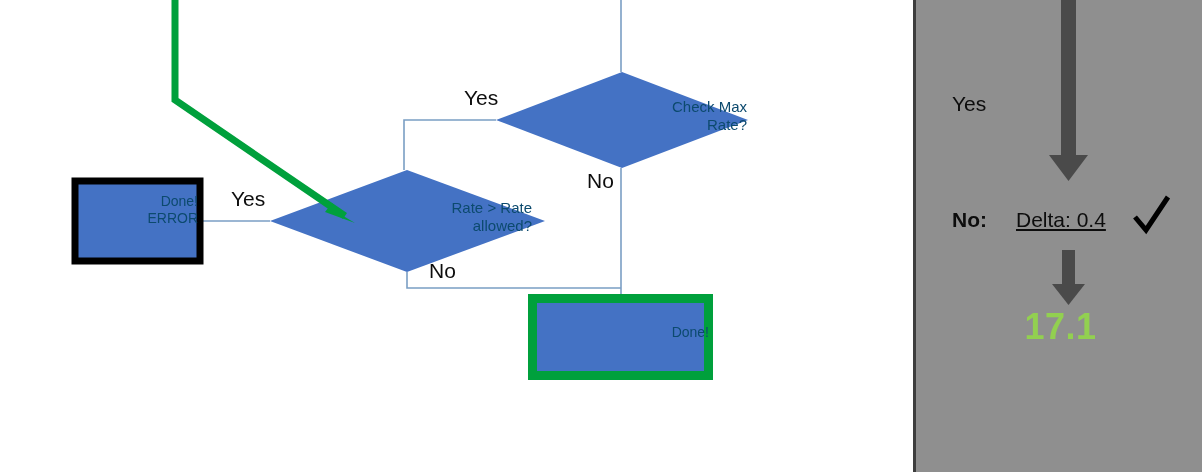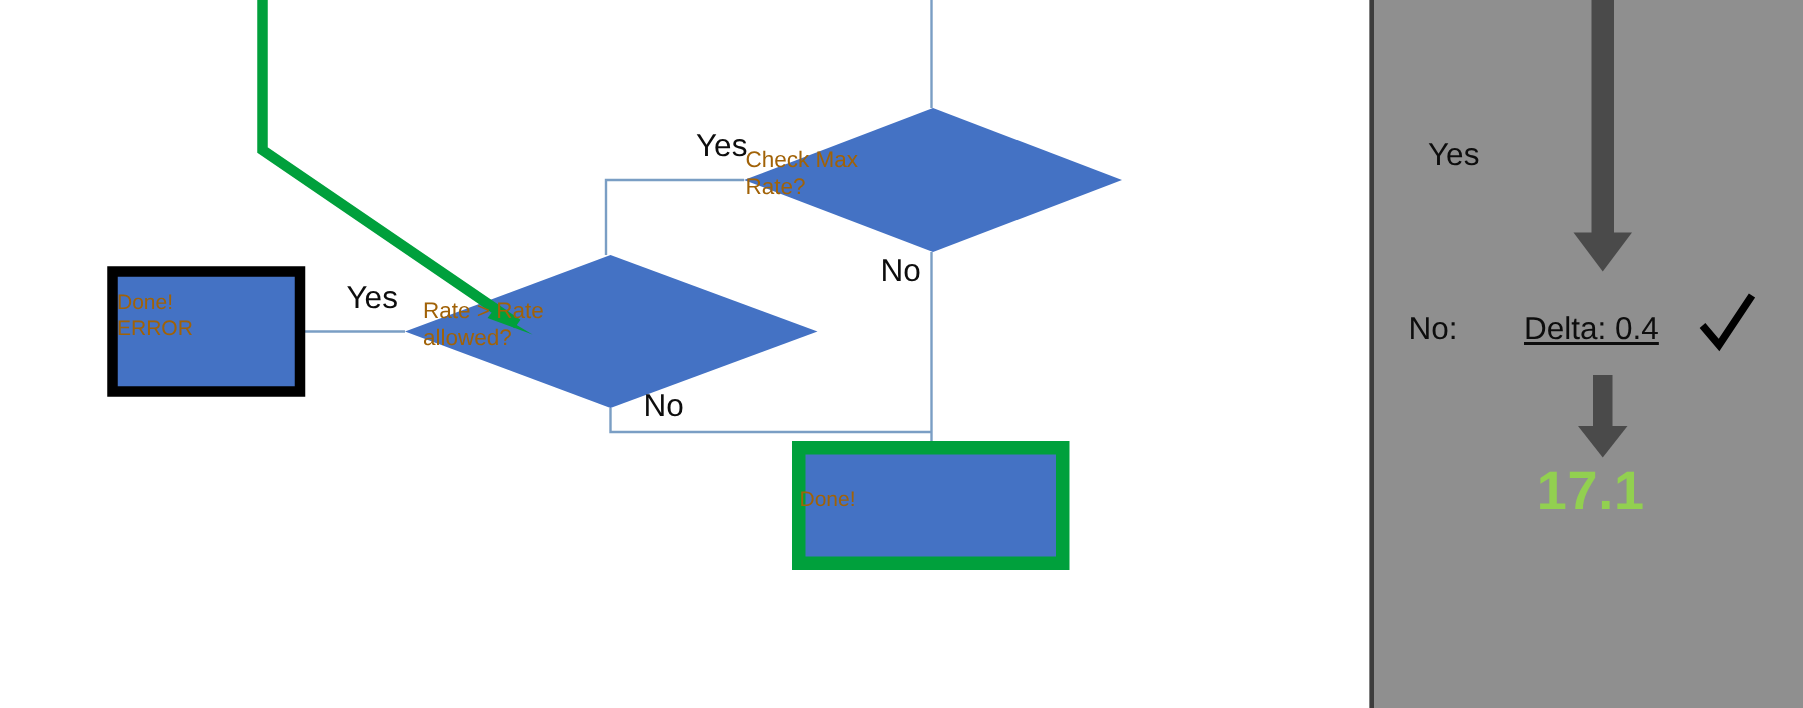--- a/index.html
+++ b/index.html
@@ -29,22 +29,22 @@
     background: #ffffff;
   }
   #flow-svg {
     position: absolute;
     left: 0;
     top: 0;
   }
 
   .node-label {
     position: absolute;
-    color: #a16207;
-    text-align: left;
+    color: #0c4a6e;
+    text-align: right;
     line-height: 1.22;
     white-space: pre-line;
     pointer-events: none;
   }
   .diamond-label { font-size: 15px; }
   .box-label { font-size: 14px; }
 
   .edge-label {
     position: absolute;
     color: #0d0d0d;
@@ -69,21 +69,21 @@
     left: 0;
     top: 0;
   }
   .panel-text {
     position: absolute;
     color: #0d0d0d;
     font-size: 21px;
     white-space: nowrap;
   }
   #panel-yes  { left: 36px;  top: 92px; }
-  #panel-no   { left: 23px;  top: 208px; }
+  #panel-no   { left: 36px;  top: 208px; font-weight: bold; }
   #panel-delta{ left: 100px; top: 208px; text-decoration: underline; }
   #panel-check {
     position: absolute;
     left: 216px;
     top: 192px;
     width: 40px;
     height: 46px;
   }
   #panel-result {
     position: absolute;

